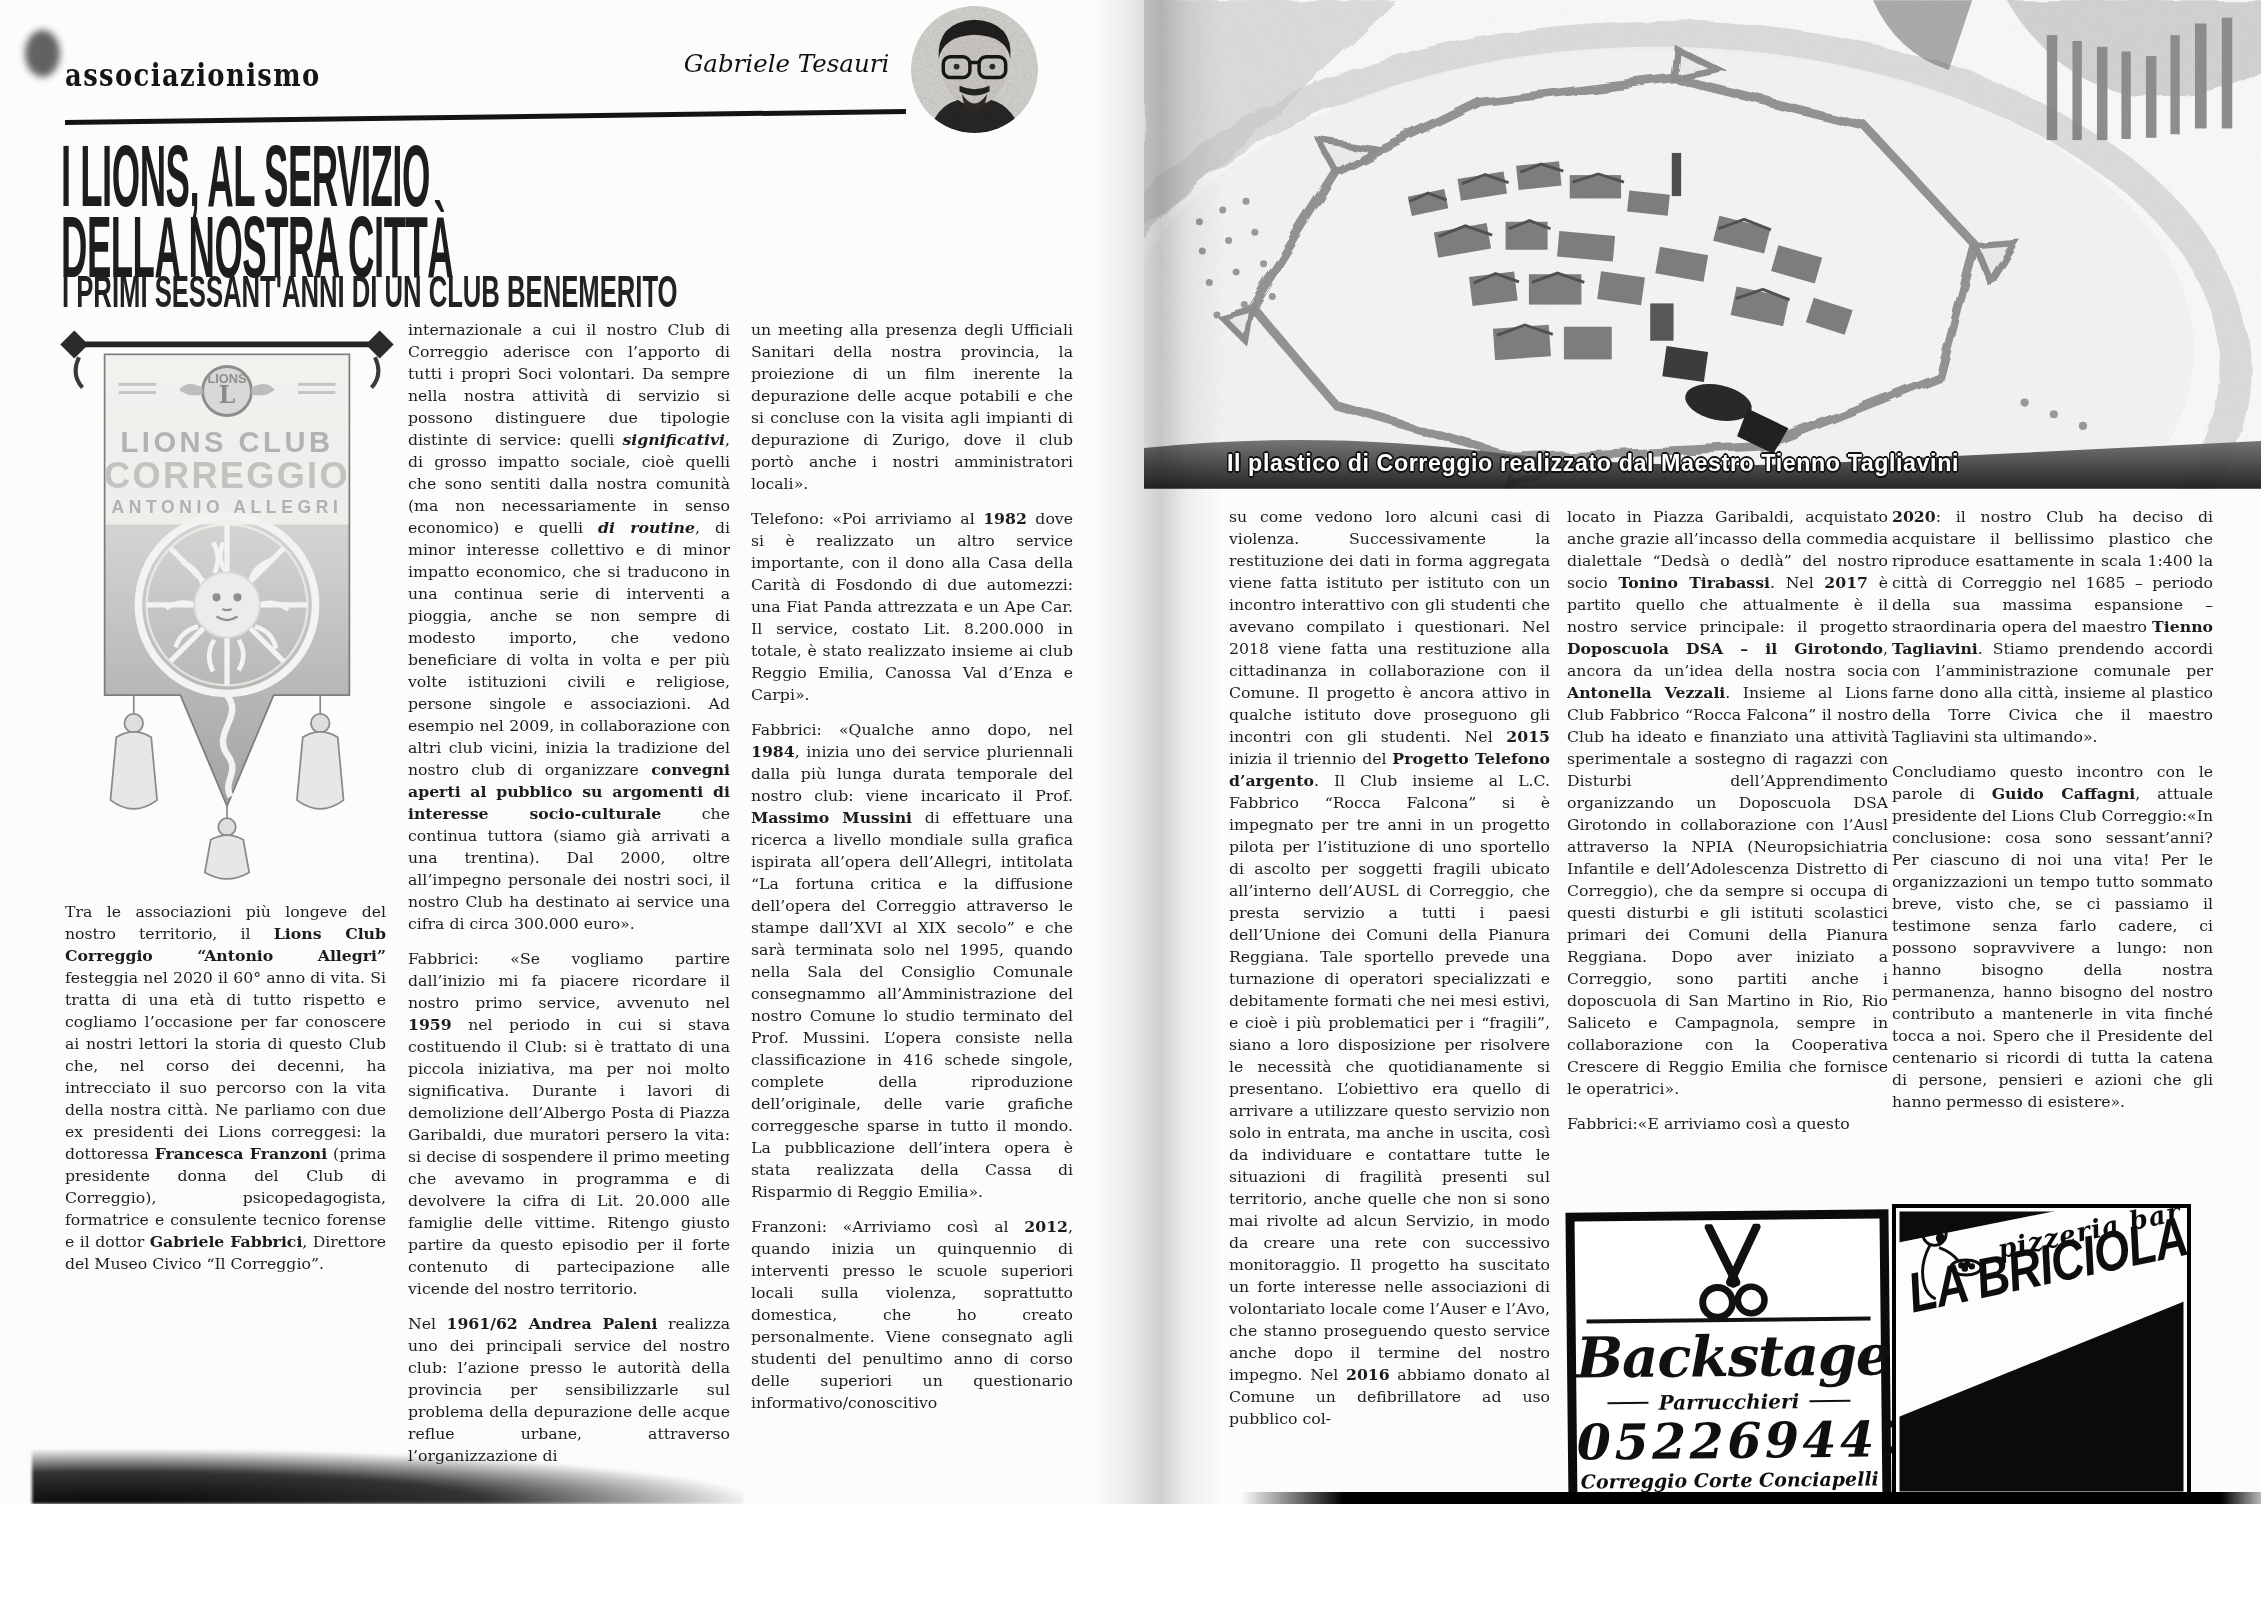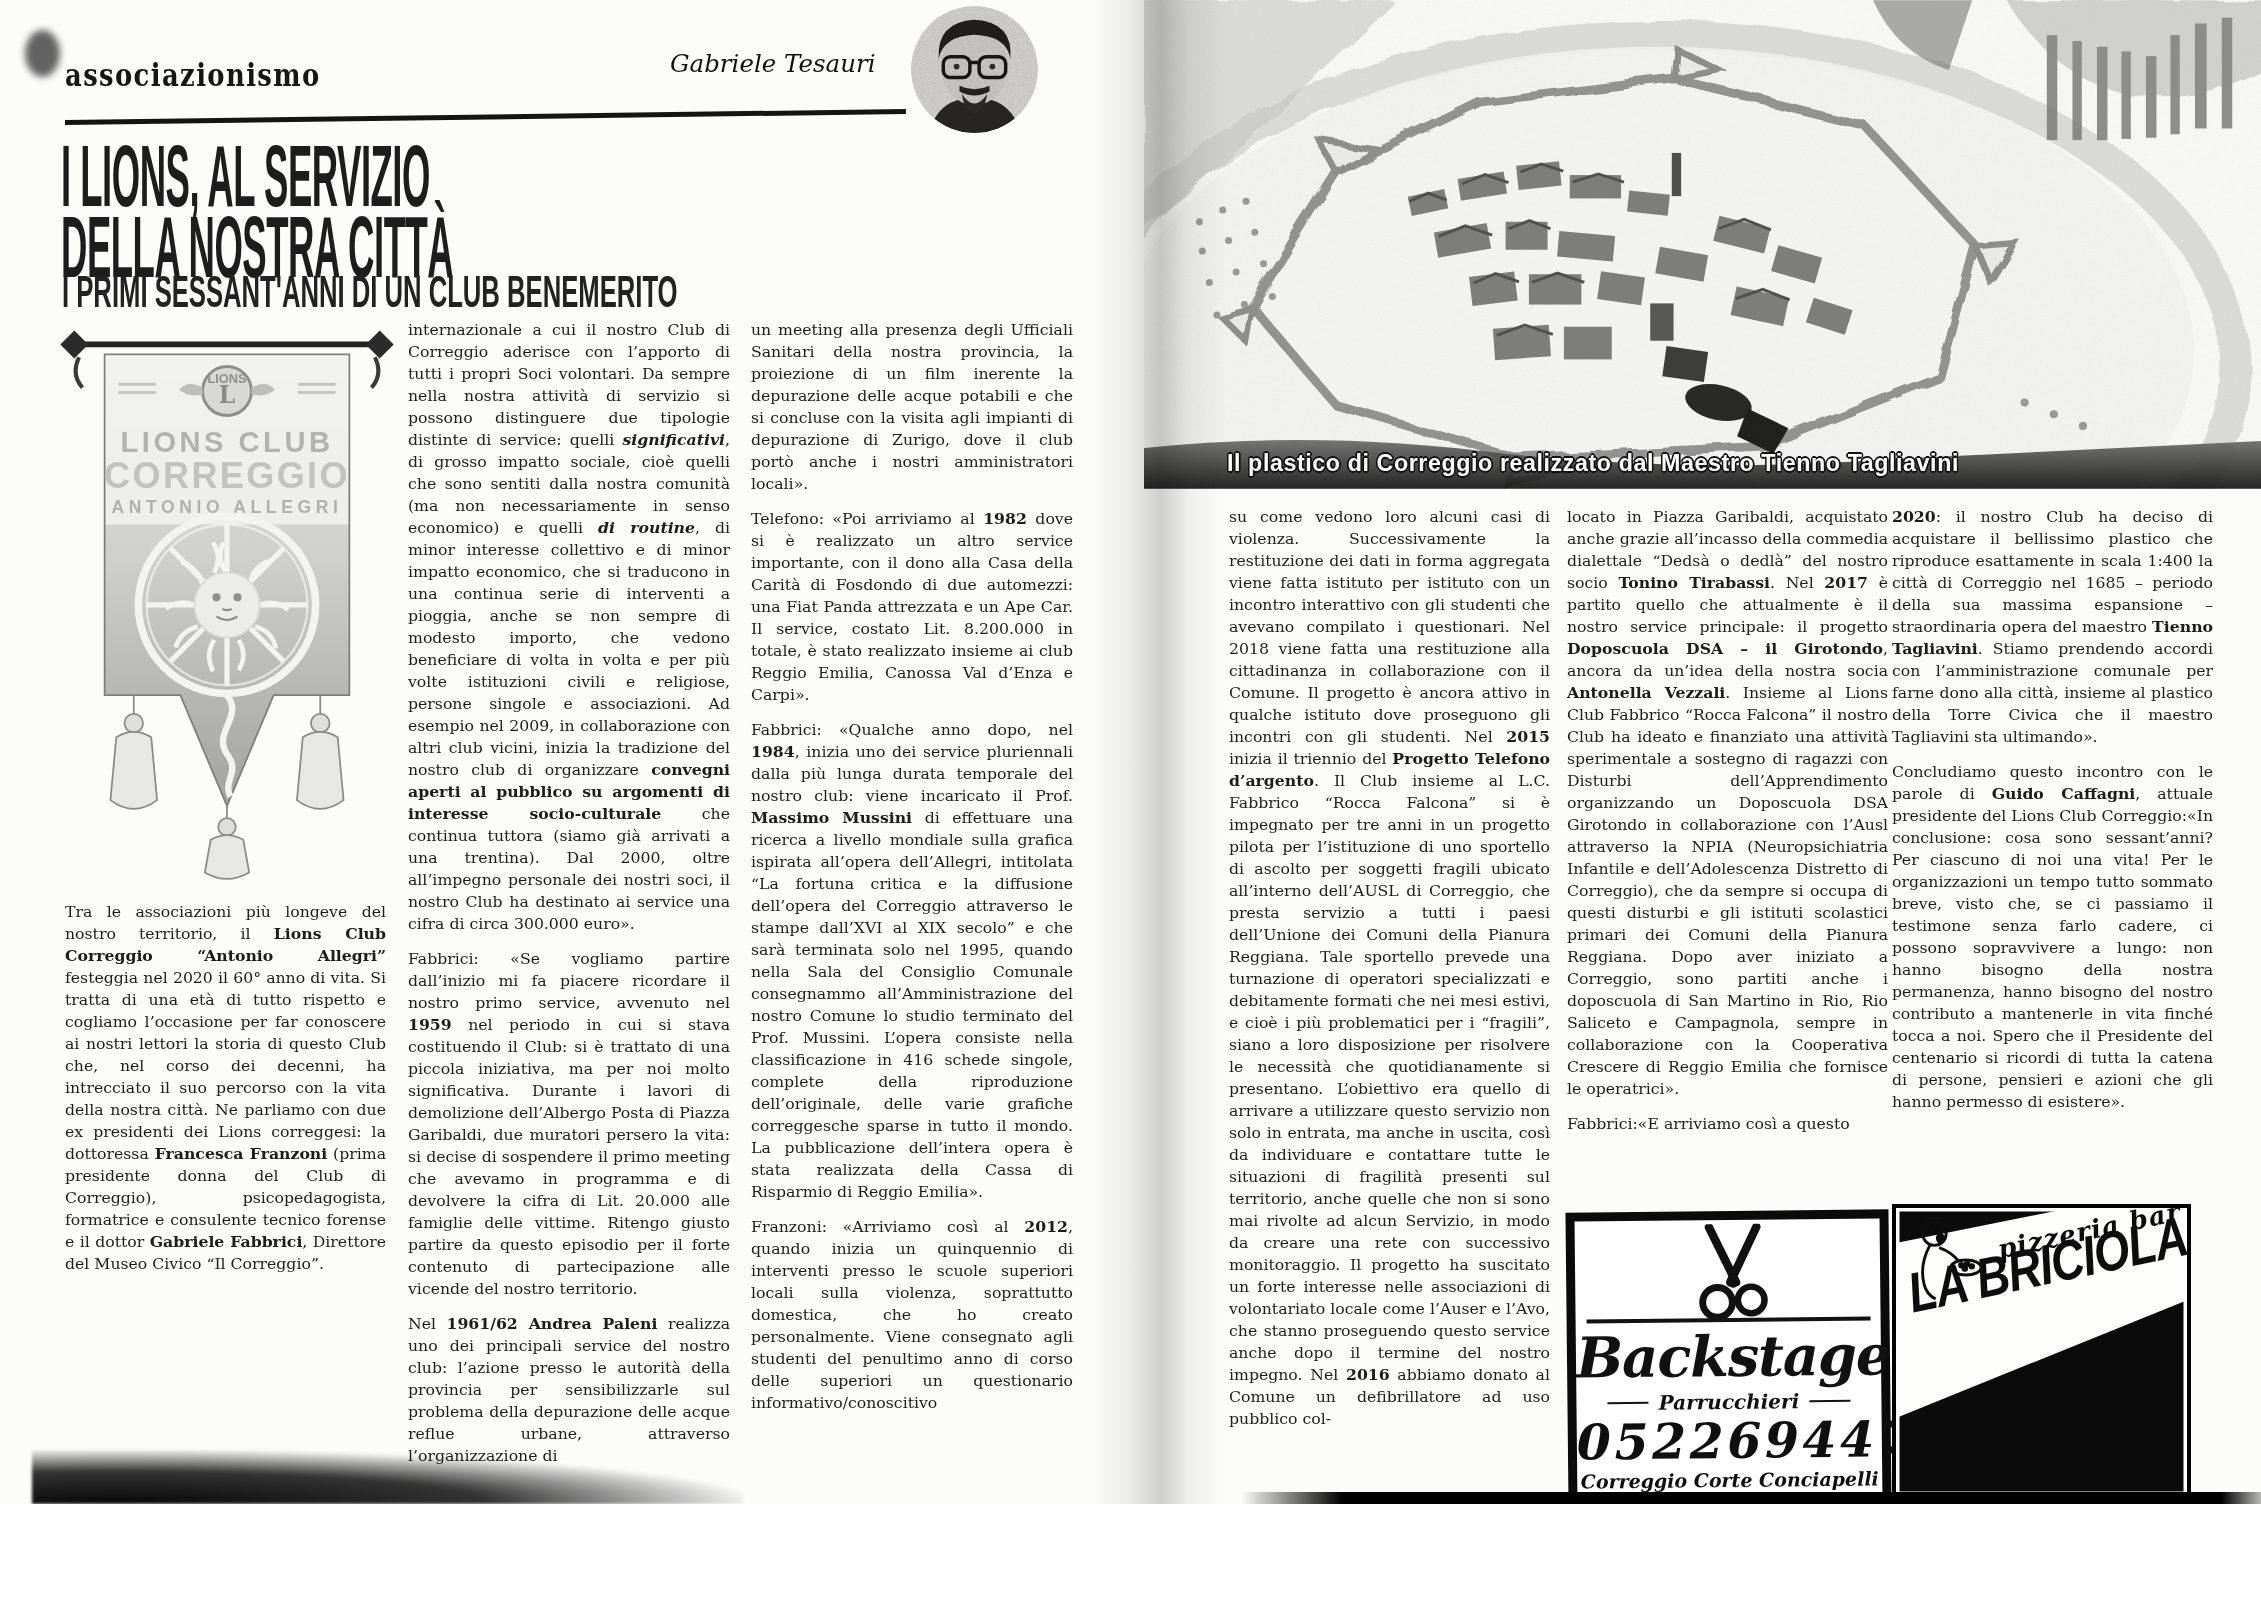--- a/index.html
+++ b/index.html
@@ -5,21 +5,21 @@
   html,body{margin:0;padding:0;background:#ffffff;}
   #spread{position:relative;width:2261px;height:1504px;background:#fcfcfb;overflow:hidden;
           font-family:"DejaVu Serif",serif;color:#1b1b1b;}
   .abs{position:absolute;}
 
   
   .kicker{left:65px;top:56px;font-size:31.5px;font-weight:700;letter-spacing:1.7px;
           transform:scaleX(.82);transform-origin:left top;color:#161616;}
   .kicker-rule{left:65px;top:120px;width:841px;height:4.7px;background:#141414;
           transform:rotate(-0.75deg);transform-origin:left center;}
-  .byline{left:670px;top:49px;width:233px;text-align:left;font-style:italic;
+  .byline{left:670px;top:49px;width:233px;text-align:center;font-style:italic;
           font-size:24.5px;color:#111;}
   .author-photo{left:911px;top:5.8px;width:127px;height:127px;border-radius:50%;
           overflow:hidden;background:#eceae7;}
   .title-line{left:61px;font-family:"Liberation Sans",sans-serif;font-weight:700;
           font-size:87px;line-height:1;letter-spacing:-1.2px;color:#1d1d1d;
           transform:scaleX(.42);transform-origin:left top;white-space:nowrap;}
   .title-1{top:132px;}
   .title-2{top:203px;}
   .subtitle{left:62px;top:269px;font-family:"Liberation Sans",sans-serif;font-weight:700;
           font-size:45px;line-height:1;color:#222;transform:scaleX(.57);

